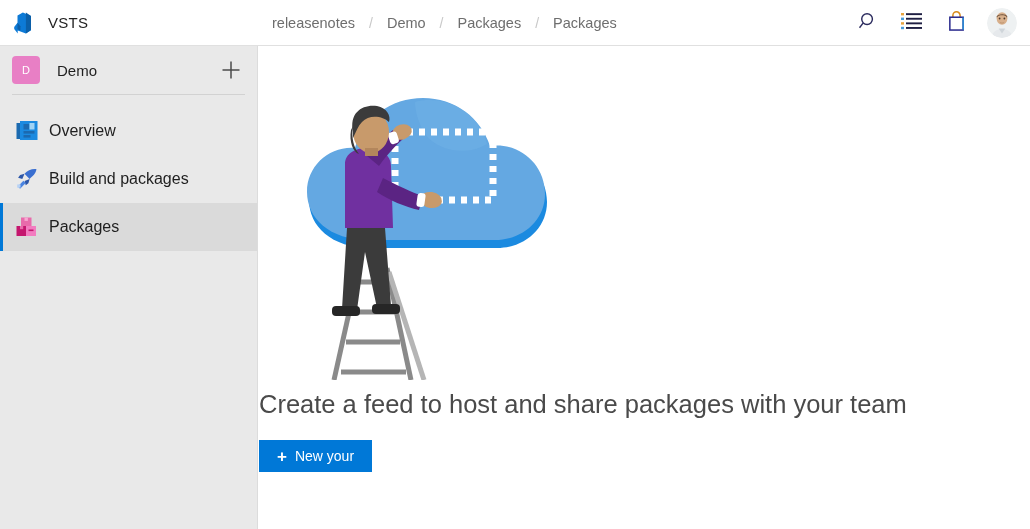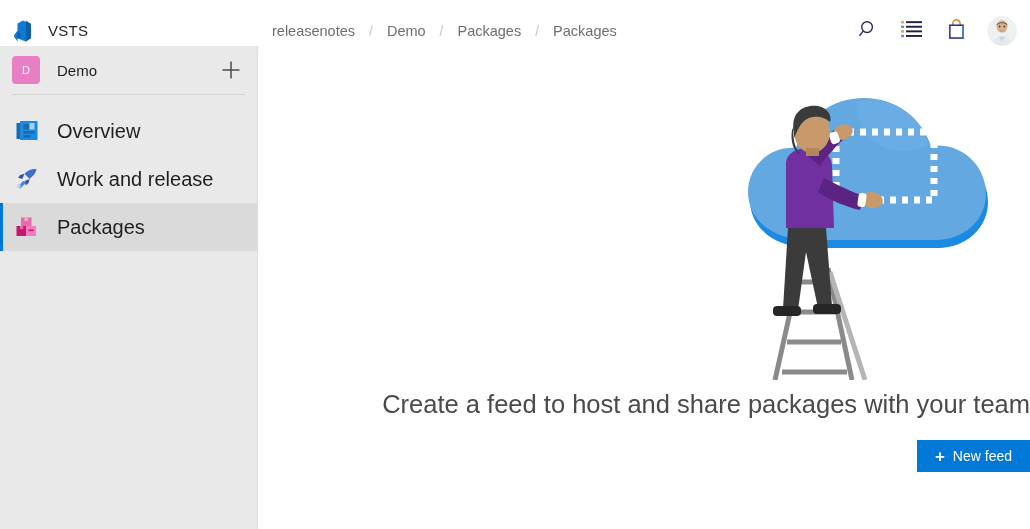--- a/index.html
+++ b/index.html
@@ -5,21 +5,21 @@
   * { box-sizing: border-box; margin: 0; padding: 0; }
   html, body {
     width: 1030px; height: 529px;
     background: #ffffff;
     font-family: "Liberation Sans", sans-serif;
     overflow: hidden;
   }
 
   
   .topbar {
-    position: absolute; top: 8px; left: 0;
+    position: absolute; top: 0; left: 0;
     width: 1030px; height: 46px;
     background: #ffffff;
     border-bottom: 1px solid #e0e0e0;
     display: flex; align-items: center;
   }
   .brand {
     display: flex; align-items: center;
     width: 258px; height: 46px;
     padding-left: 12px;
     gap: 12px;
@@ -96,31 +96,31 @@
   }
   .nav-item.selected {
     background: #dadada;
     border-left: 3px solid #0078d7;
   }
   .nav-icon {
     width: 24px; height: 24px; flex: 0 0 24px;
     display: block;
   }
   .nav-label {
-    margin-left: 18px; font-size: 20px; color: #1f1f1f;
+    margin-left: 10px; font-size: 16px; color: #1f1f1f;
   }
   .nav-item.selected .nav-label { color: #1f1f1f; }
 
   
   .main {
     position: absolute; top: 46px; left: 259px;
     width: 771px; height: 483px;
     background: #ffffff;
     display: flex; flex-direction: column;
-    align-items: flex-end;
+    align-items: flex-start;
   }
   .hero-illustration {
     margin-top: 14px;
     width: 330px; height: 320px;
     display: block;
   }
   .hero-title {
     margin-top: 10px;
     font-size: 25.5px;
     font-weight: 400;
@@ -264,21 +264,21 @@
     <div class="nav-item">
       <span class="nav-icon">
         <svg viewBox="0 0 24 24" width="24" height="24">
           <path d="M21.5 2.2c-4.6-.6-9 1.3-12 4.6l5.1 5.1c3.2-3 6.1-5.1 6.9-9.7z" fill="#3a6fd0"></path>
           <path d="M9.5 6.8l-4.4 1.3-2 2.7 4.2 1.1z" fill="#2c56a8"></path>
           <path d="M14.6 11.9l-1.2 4.4-2.7 2-1.1-4.2z" fill="#2c56a8"></path>
           <path d="M8.4 13.8l-5.6 5.6 2.3 2.3 5.6-5.6z" fill="#4a84e0"></path>
           <rect x="2.2" y="17.4" width="3.3" height="3.3" fill="#b7d2f5"></rect>
         </svg>
       </span>
-      <span class="nav-label">Work and release</span>
+      <span class="nav-label">Build and packages</span>
     </div>
 
 
     <div class="nav-item selected">
       <span class="nav-icon">
         <svg viewBox="0 0 24 24" width="24" height="24">
           <rect x="6" y="2.5" width="10.5" height="9" fill="#e86bab"></rect>
           <rect x="9.5" y="2.5" width="3.4" height="3.4" fill="#f7a8d2"></rect>
           <rect x="1.5" y="11" width="10" height="10" fill="#c4166e"></rect>
           <rect x="5" y="11" width="3.2" height="3.2" fill="#e86bab"></rect>
@@ -346,16 +346,16 @@
       <path d="M94 66 C92 78 95 88 100 94 C94 92 90 82 92 70Z" fill="#3b3b3b"></path>
 
       <rect x="106" y="88" width="13" height="8" fill="#b3865c"></rect>
     </svg>
   </span>
 
   <div class="hero-title">Create a feed to host and share packages with your team</div>
 
   <button class="new-feed-btn">
     <span class="plus-glyph">+</span>
-    <span>New feed</span>
+    <span>New your</span>
   </button>
 
 </div>
 
 </body></html>

